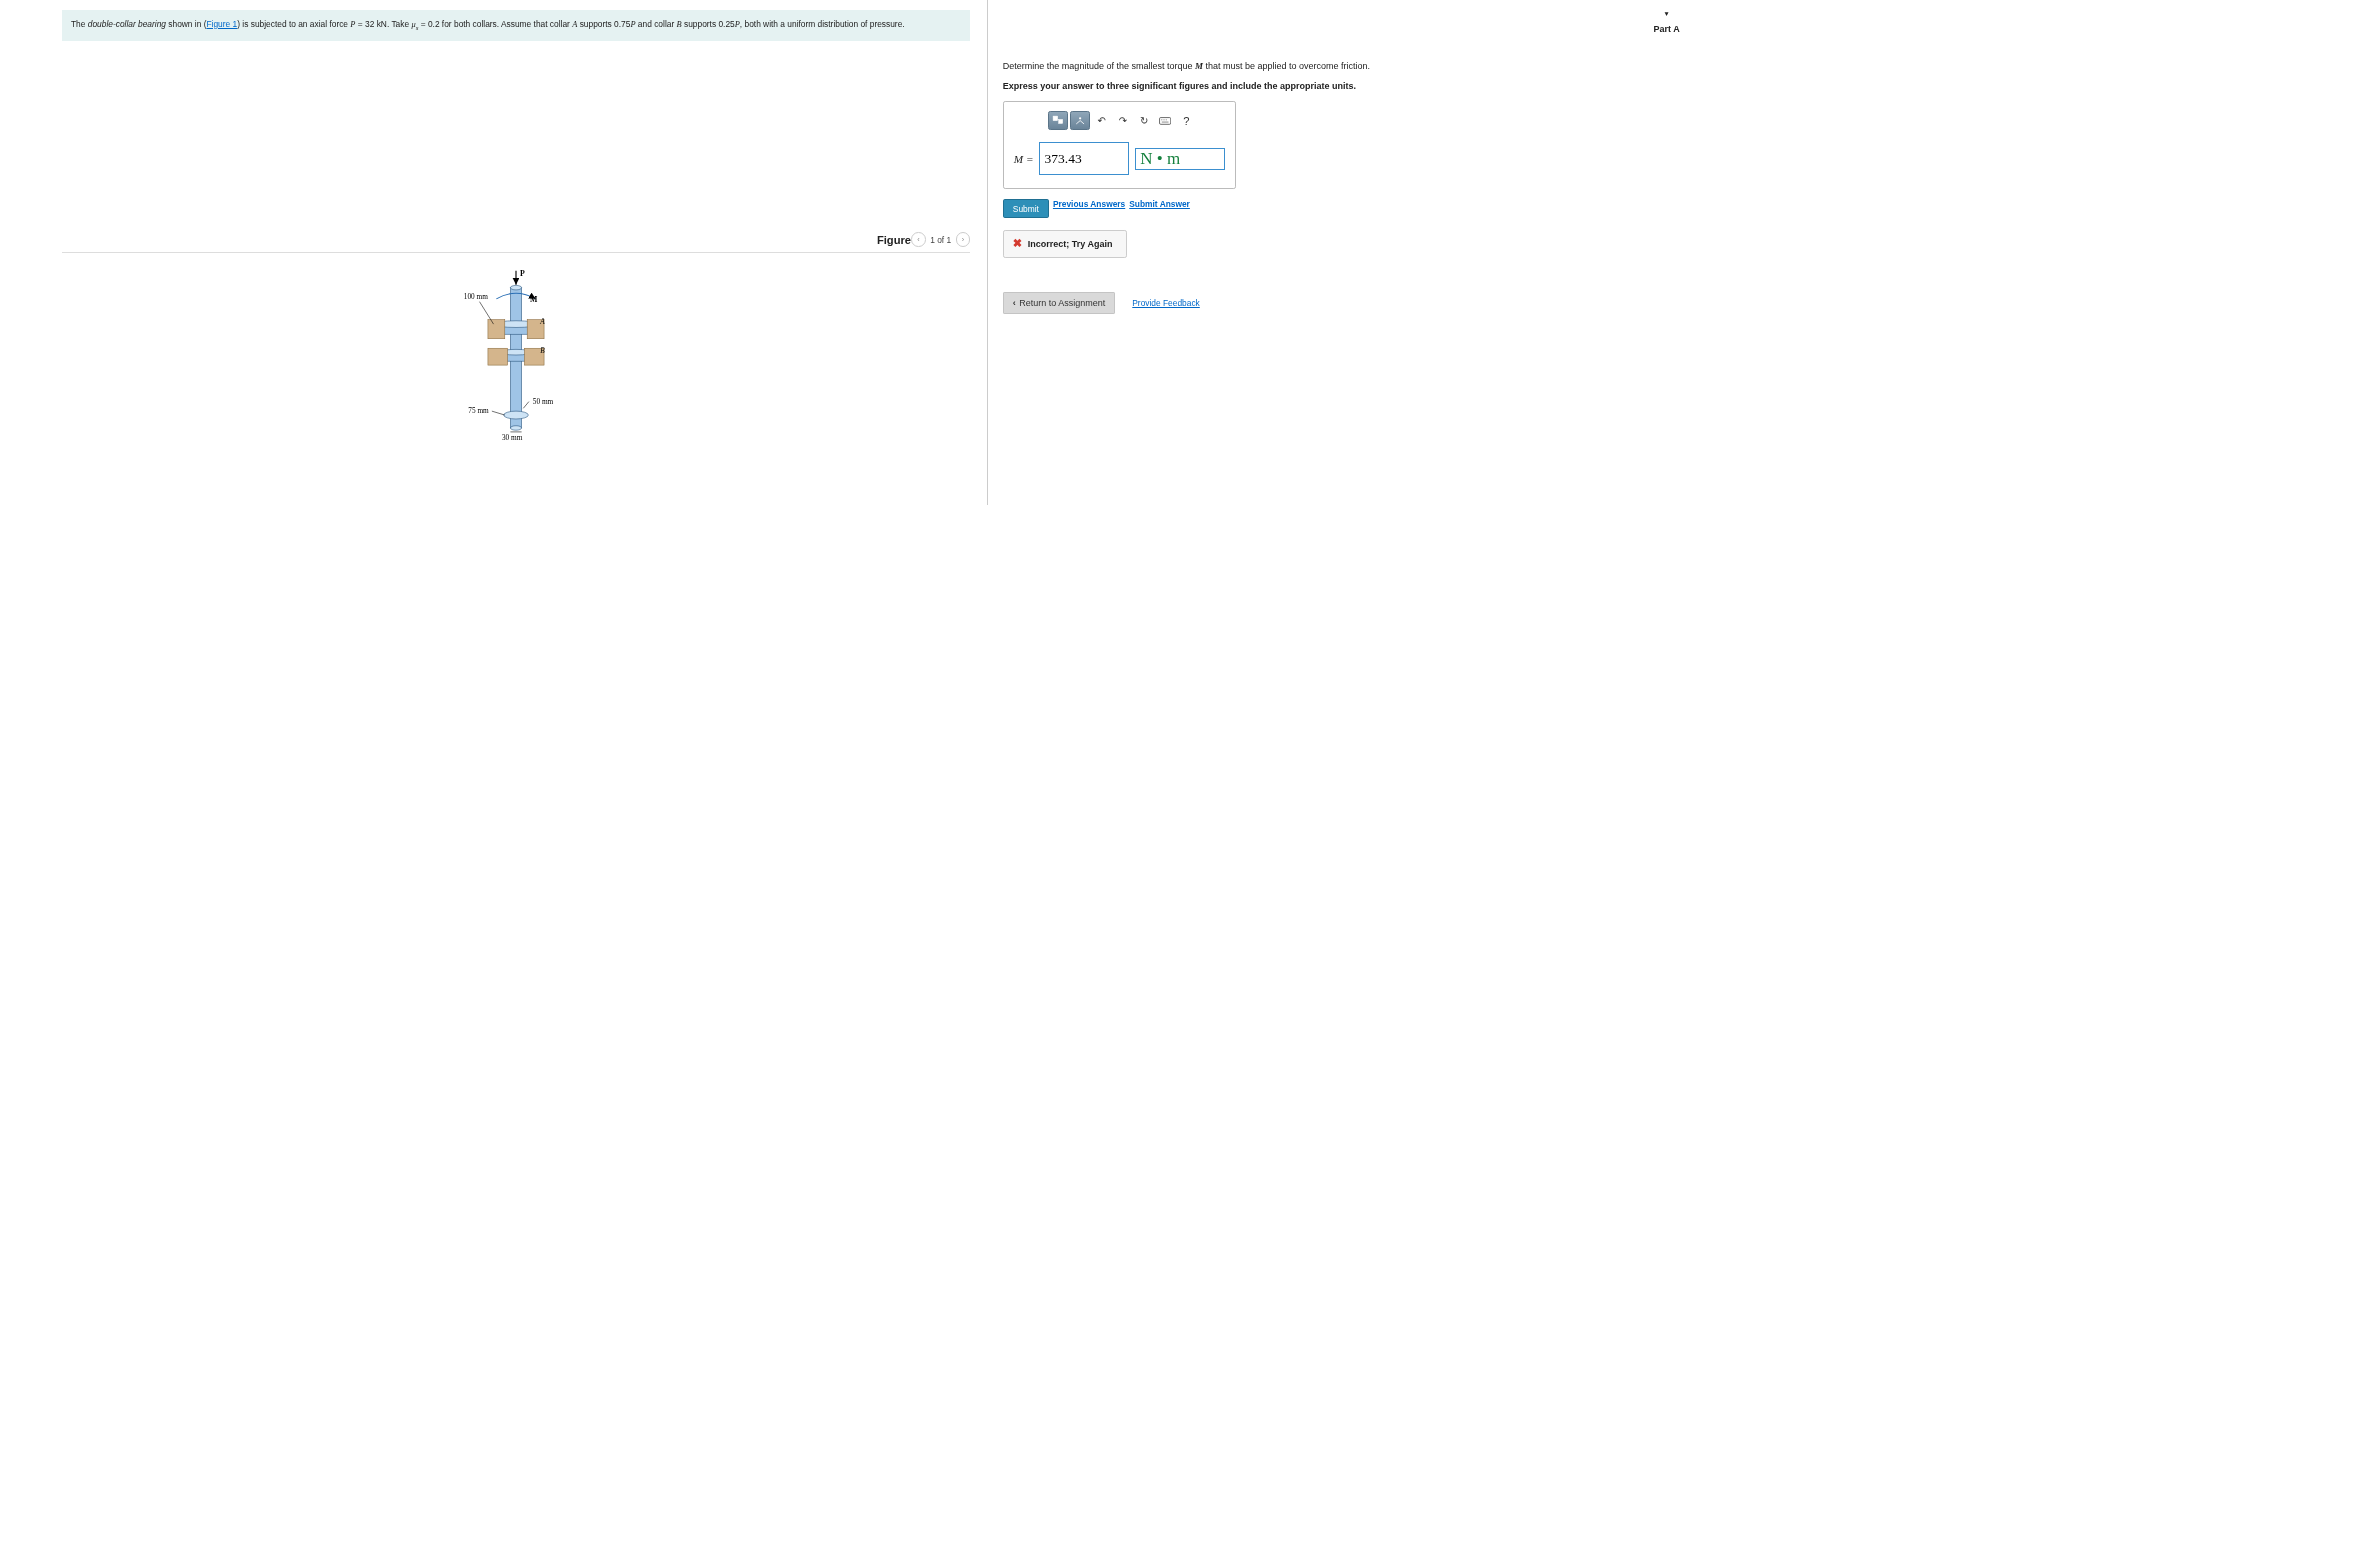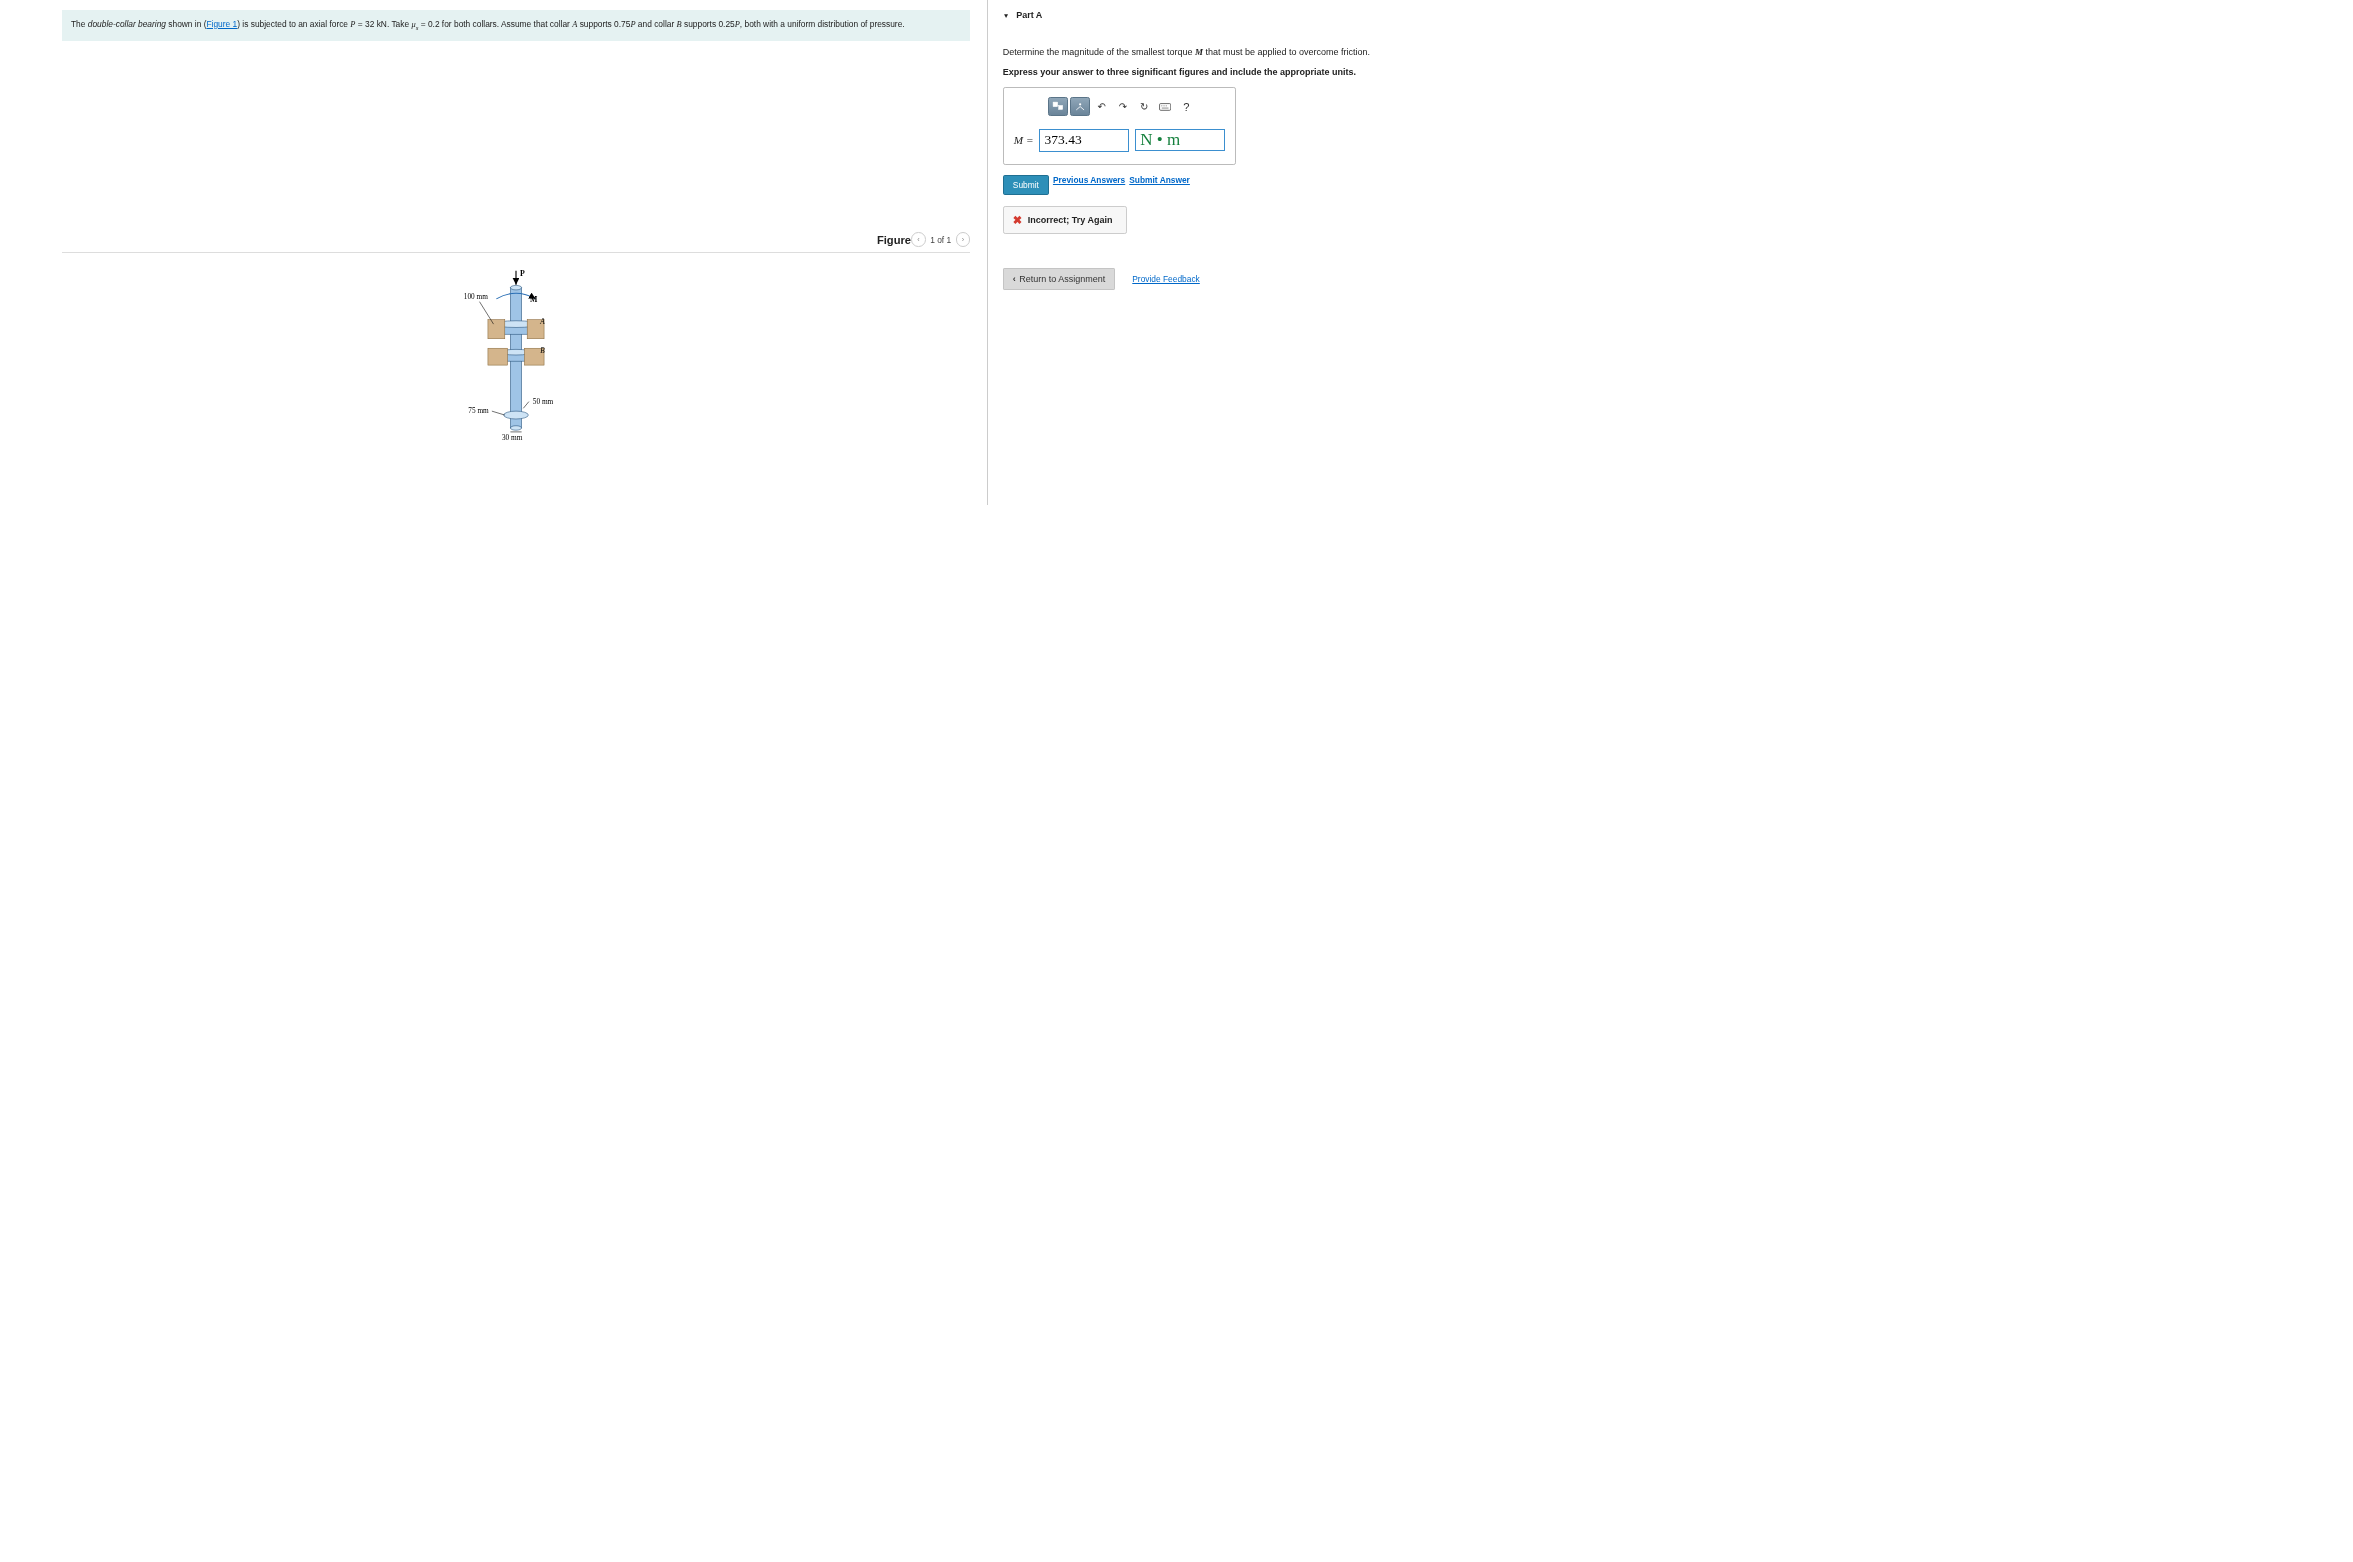--- a/index.html
+++ b/index.html
@@ -40,20 +40,21 @@
   .mv { font-family: 'Times New Roman', serif; font-style: italic; }
 
   .part-header {
     display: flex;
     align-items: center;
     gap: 6.7px;
     font-weight: bold;
     font-size: 9px;
     padding: 4.5px 0 7.9px 0;
     border-bottom: 0;
+    flex-direction: column;
   }
   .part-header .caret {
     font-size: 6.7px;
   }
   .question-text {
     margin: 18px 0 7.9px 0;
     font-size: 9px;
     line-height: 1.5;
   }
   .instruction {
@@ -99,21 +100,21 @@
     align-items: center;
     gap: 5.6px;
     font-size: 11.2px;
   }
   .answer-label {
     font-family: 'Times New Roman', serif;
     font-style: italic;
   }
   .answer-input {
     border: 1.1px solid #3b8fcf;
-    height: 23px;
+    height: 33px;
     padding: 1.1px 4.5px;
     font-size: 13.5px;
     font-family: 'Times New Roman', serif;
     width: 90px;
     outline: none;
   }
   .unit-input {
     border: 1.1px solid #3b8fcf;
     height: 22.5px;
     padding: 1.1px 4.5px;

